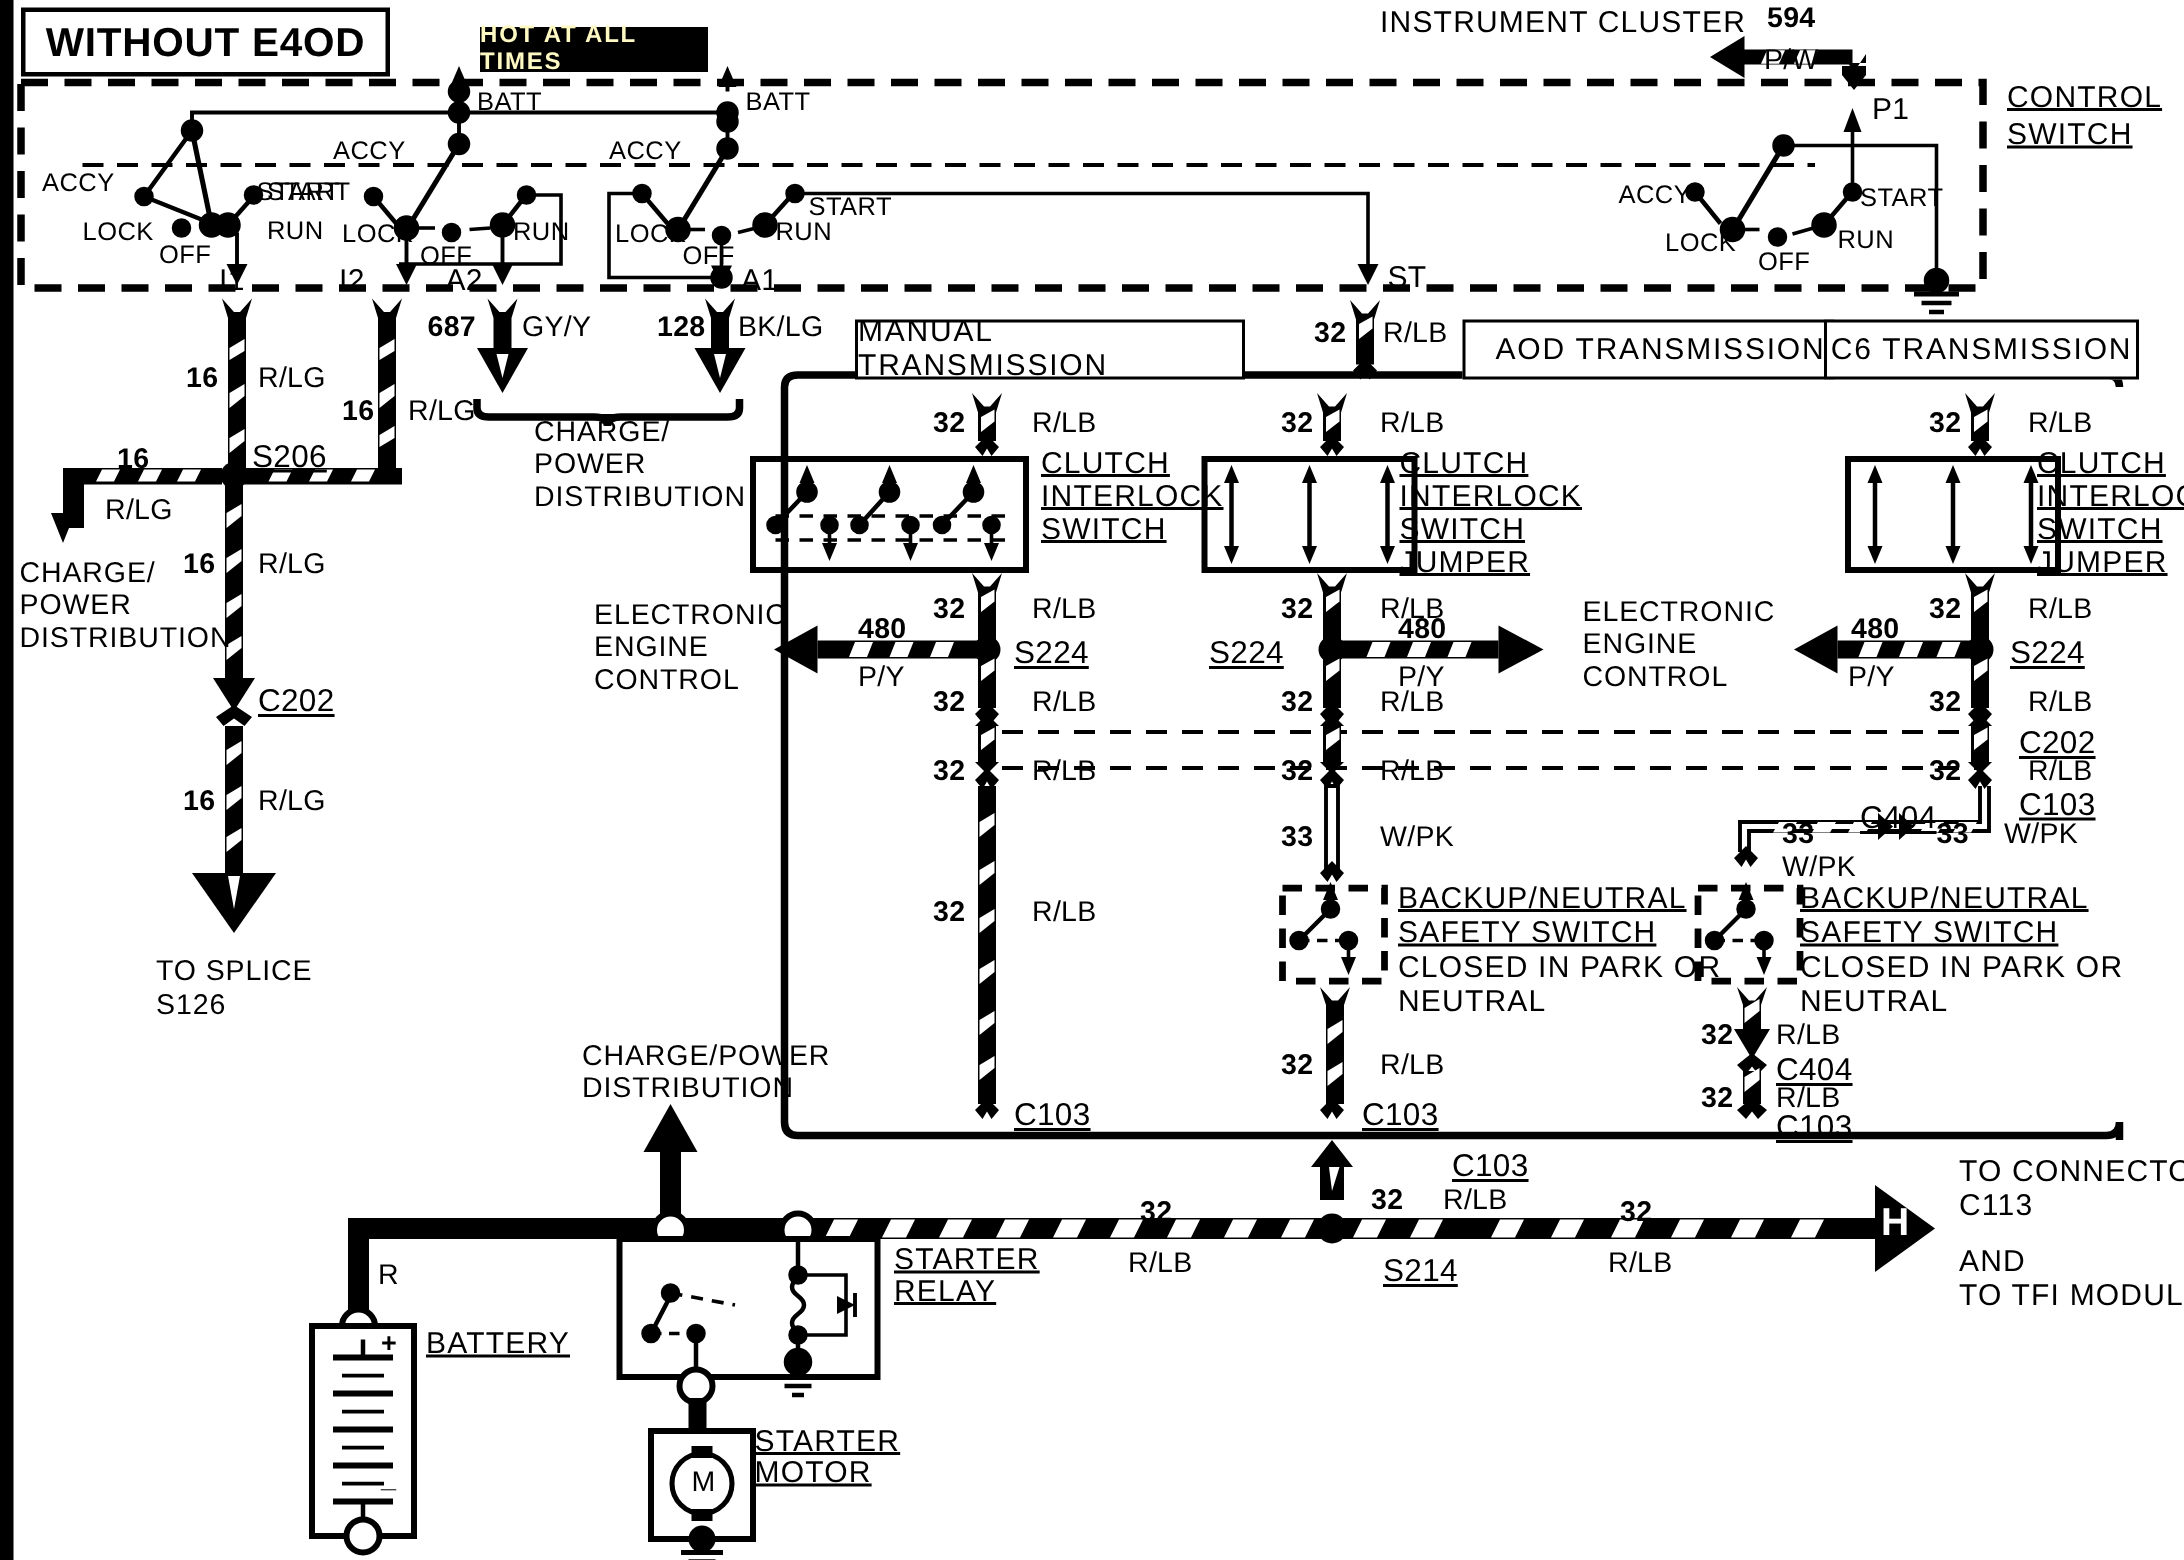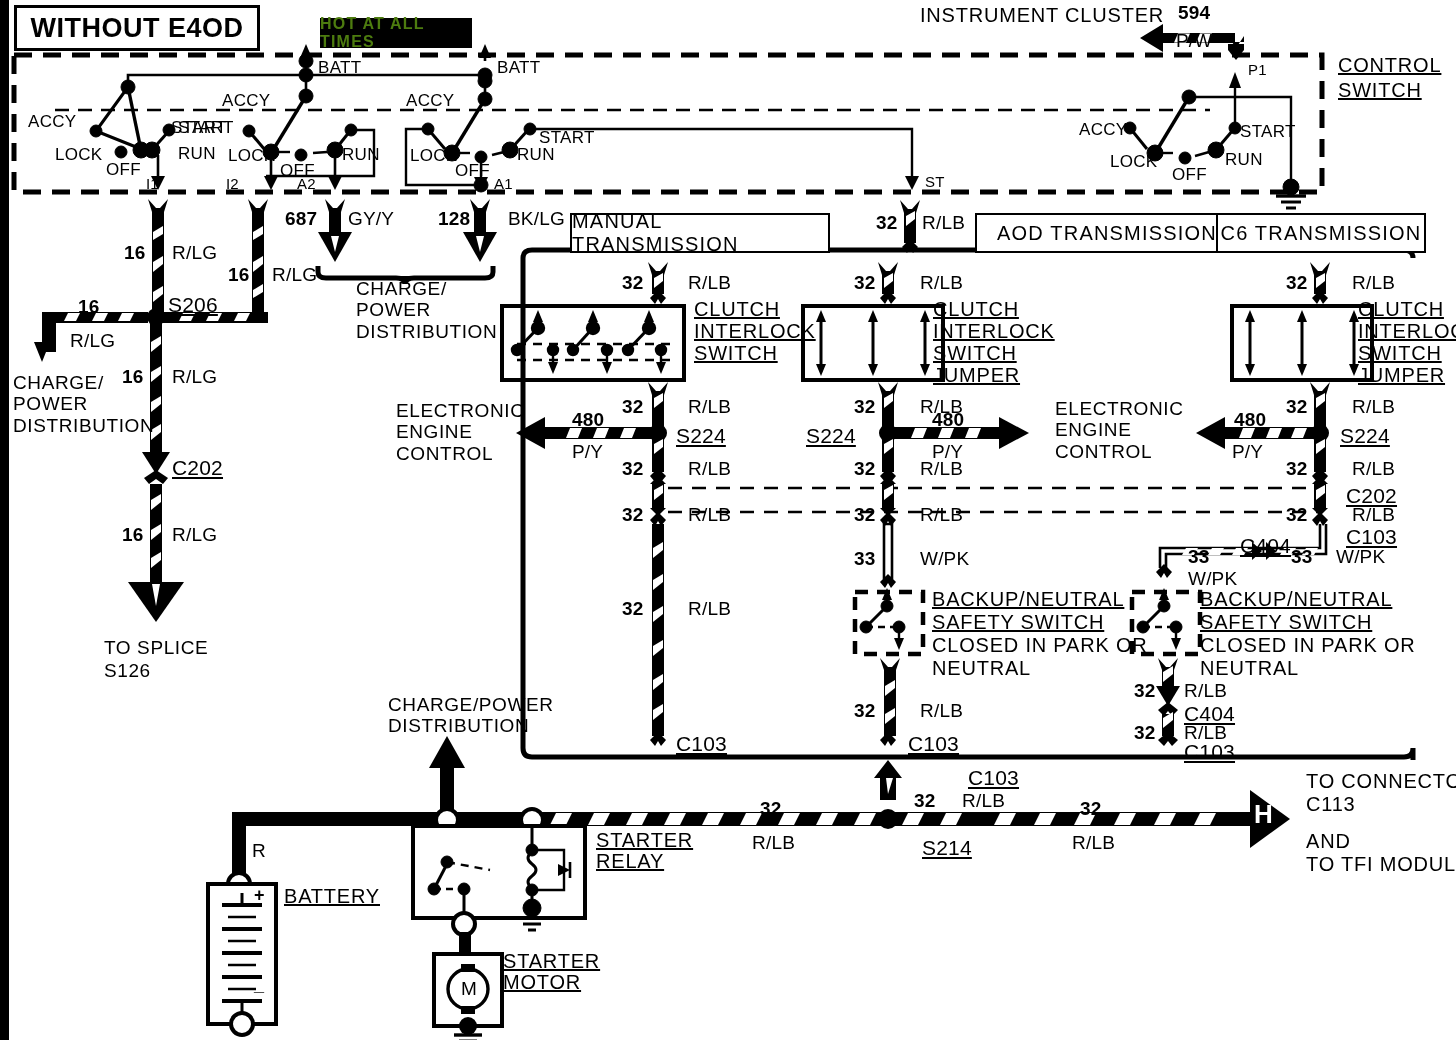--- a/index.html
+++ b/index.html
@@ -3,23 +3,23 @@
 <meta charset="utf-8">
 <title>Wiring Diagram</title>
 <style>
   html,body{margin:0;padding:0;background:#fff;}
   body{font-family:"Liberation Sans",sans-serif;}
   #root{position:relative;width:1456px;height:1040px;background:#fff;overflow:hidden;}
   #svgroot{position:absolute;left:0;top:0;width:1456px;height:1040px;}
   .lbl{position:absolute;font-family:"Liberation Sans",sans-serif;color:#000;white-space:pre;line-height:1.12;font-weight:bold;}
   .u{text-decoration:underline;}
   .big{font-size:27px;font-weight:bold;letter-spacing:.5px;}
-  .hot{font-size:16px;font-weight:bold;color:#4d7c0f;letter-spacing:1.2px;}
+  .hot{font-size:16px;font-weight:bold;color:#fef9c3;letter-spacing:1.2px;}
   .sw{font-size:17px;font-weight:normal;letter-spacing:.3px;}
-  .swsm{font-size:15px;font-weight:normal;letter-spacing:.2px;}
+  .swsm{font-size:20px;font-weight:normal;letter-spacing:.2px;}
   .wn{font-size:19px;font-weight:bold;letter-spacing:.2px;}
   .wc{font-size:19px;font-weight:normal;letter-spacing:.2px;}
   .cap{font-size:19px;font-weight:normal;letter-spacing:.6px;}
   .capb{font-size:20px;font-weight:normal;letter-spacing:.8px;}
   .conn{font-size:21px;font-weight:normal;letter-spacing:.2px;text-decoration:underline;}
   .box-title{position:absolute;border:2px solid #000;background:#fff;display:flex;align-items:center;justify-content:center;}
   .box-title span{font-size:20px;font-weight:normal;letter-spacing:1.2px;}
   .hotbar{position:absolute;background:#000;display:flex;align-items:center;justify-content:center;}
   .titlebox{position:absolute;border:3px solid #000;background:#fff;display:flex;align-items:center;justify-content:center;}
 </style>
@@ -603,21 +603,21 @@
 
 <div class="lbl cap" style="left:13px;top:372px;">CHARGE/
 POWER
 DISTRIBUTION</div>
 <div class="lbl cap" style="left:104px;top:637px;">TO SPLICE</div>
 <div class="lbl cap" style="left:104px;top:660px;">S126</div>
 
 <div class="lbl wn" style="left:285px;top:208px;">687</div>
 <div class="lbl wc" style="left:348px;top:208px;">GY/Y</div>
 <div class="lbl wn" style="left:438px;top:208px;">128</div>
-<div class="lbl wc" style="left:508px;top:208px;text-align:right;">BK/LG</div>
+<div class="lbl wc" style="left:492px;top:208px;text-align:right;">BK/LG</div>
 <div class="lbl cap" style="left:356px;top:278px;">CHARGE/
 POWER
 DISTRIBUTION</div>
 
 <div class="box-title" style="left:570px;top:213px;width:256px;height:36px;">
   <span>MANUAL TRANSMISSION</span>
 </div>
 <div class="box-title" style="left:975px;top:213px;width:228px;height:36px;padding-left:16px;">
   <span>AOD TRANSMISSION</span>
 </div>

